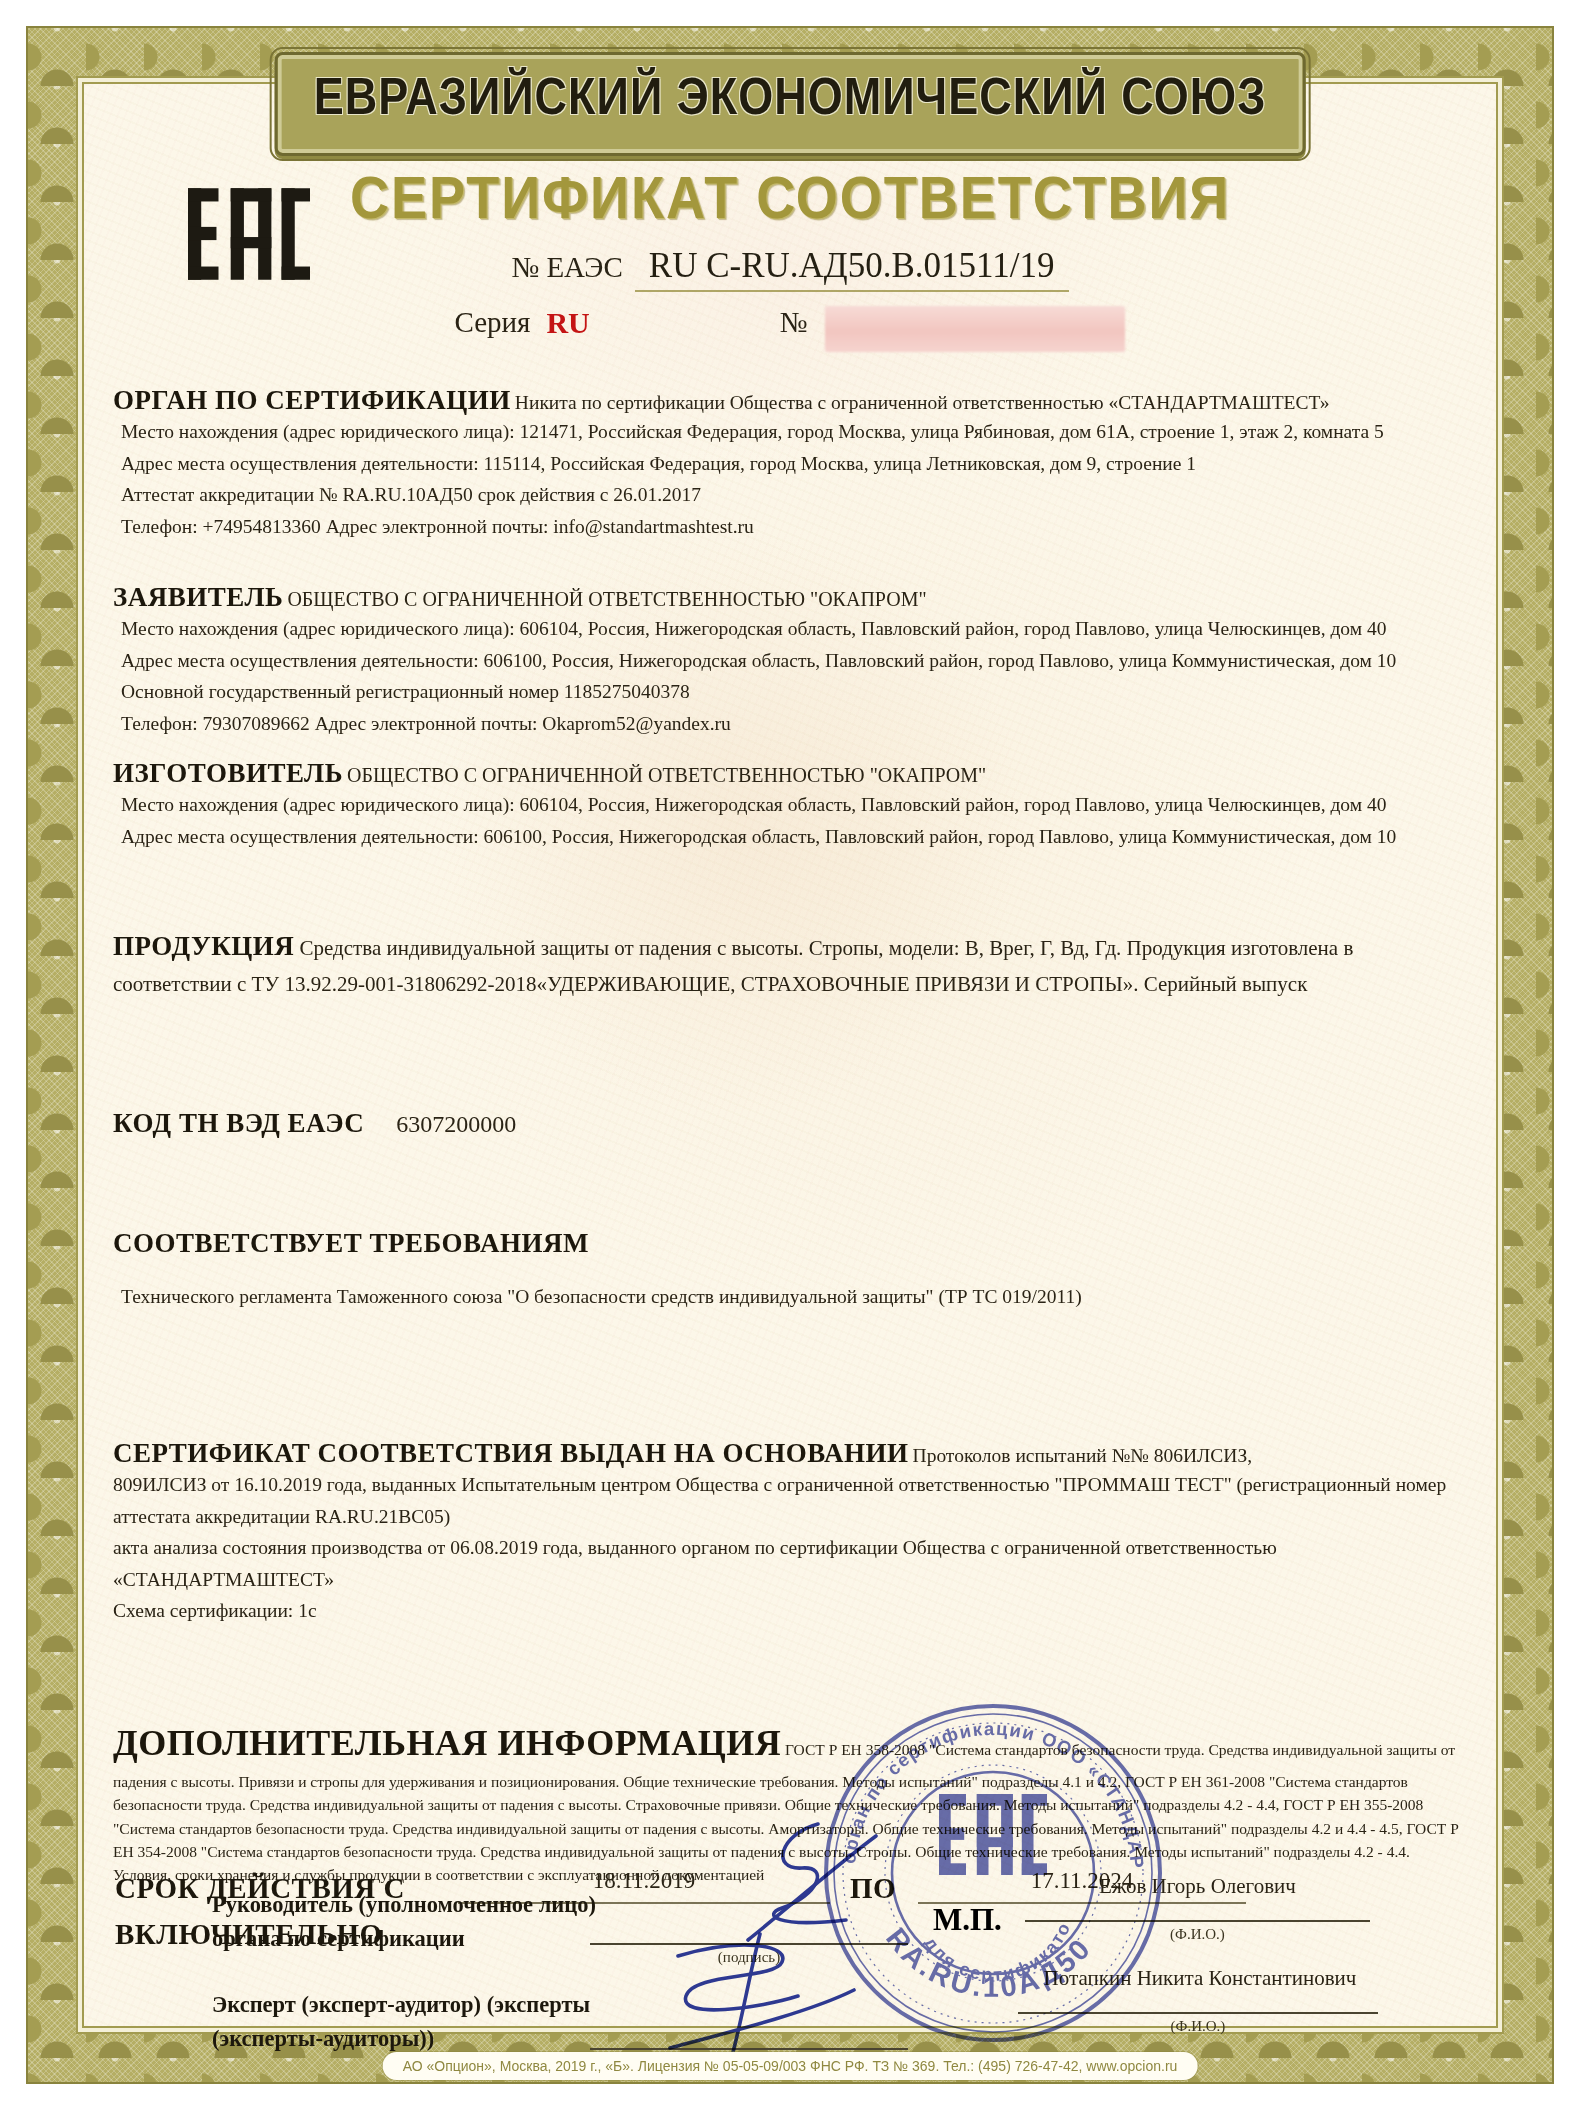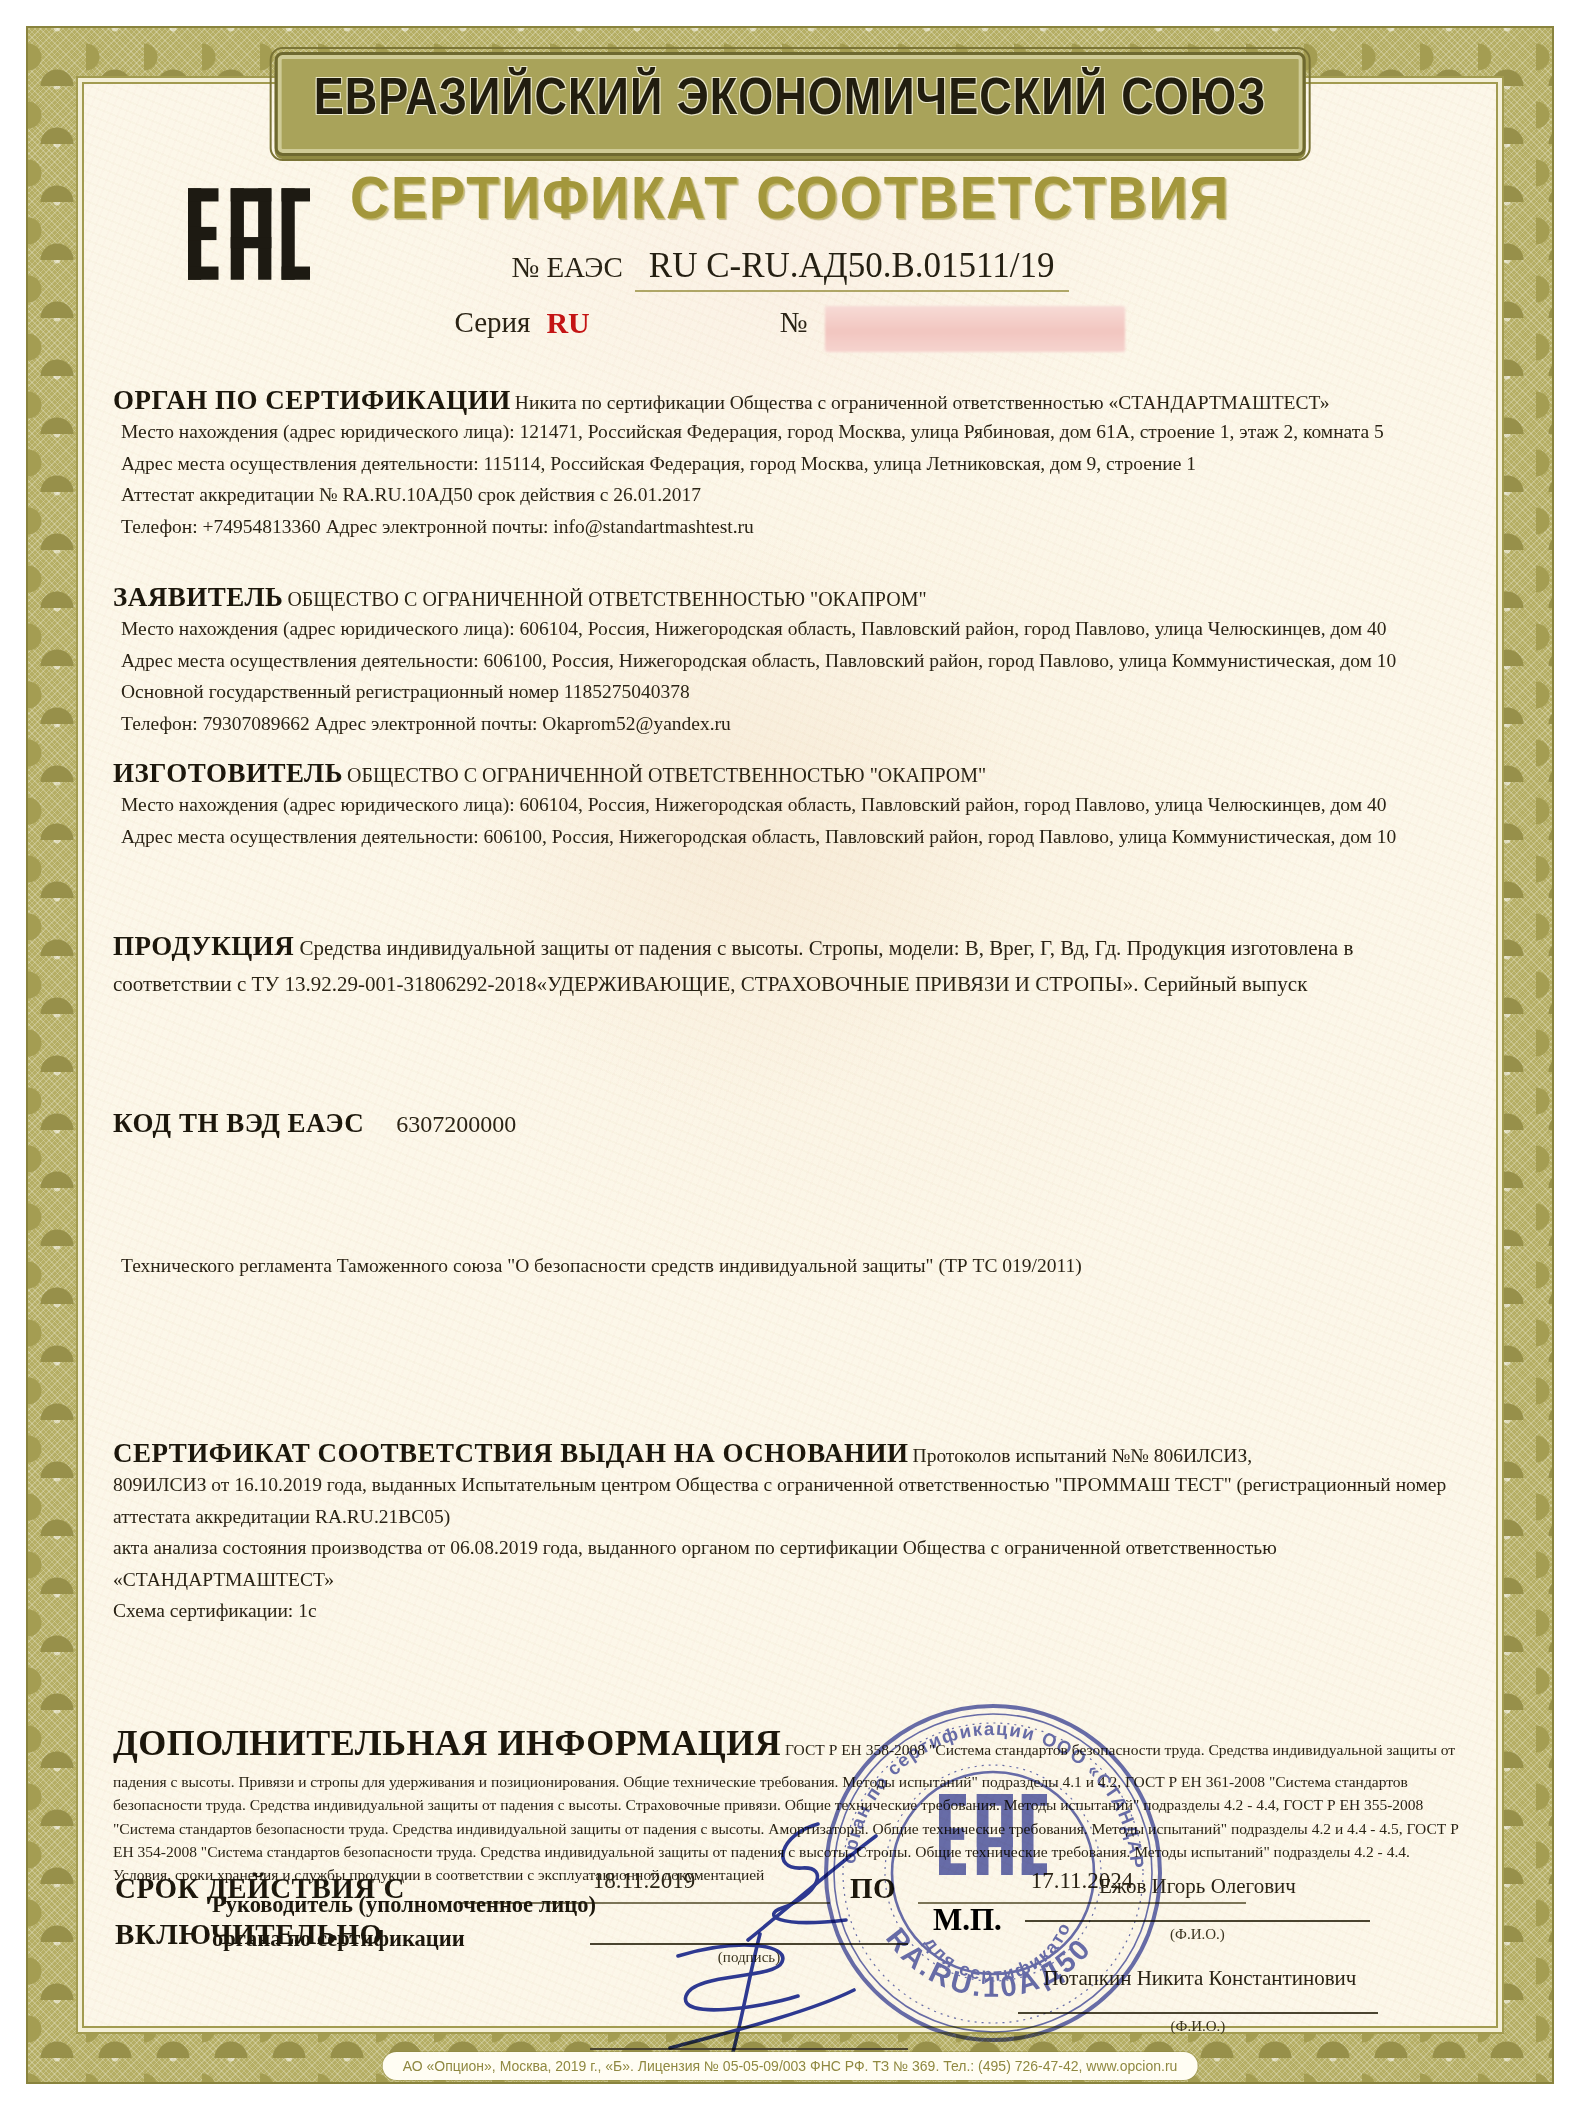--- a/index.html
+++ b/index.html
@@ -184,20 +184,21 @@
       <span class="lead">Средства индивидуальной защиты от падения с высоты. Стропы, модели: В, Врег, Г, Вд, Гд. Продукция изготовлена в соответствии с ТУ 13.92.29-001-31806292-2018«УДЕРЖИВАЮЩИЕ, СТРАХОВОЧНЫЕ ПРИВЯЗИ И СТРОПЫ». Серийный выпуск</span>
     </div>
   </div>
 
   <div class="section" style="top:1108px;">
     <span class="h">КОД ТН ВЭД ЕАЭС</span>
     <span class="tnved-value">6307200000</span>
   </div>
 
   <div class="section" style="top:1228px;">
+    <div class="h">СООТВЕТСТВУЕТ ТРЕБОВАНИЯМ</div>
     <div class="body-line gap-after-h">Технического регламента Таможенного союза "О безопасности средств индивидуальной защиты" (ТР ТС 019/2011)</div>
   </div>
 
   <div class="section" style="top:1438px;">
     <div>
       <span class="h">СЕРТИФИКАТ СООТВЕТСТВИЯ  ВЫДАН НА ОСНОВАНИИ</span>
       <span class="h-inline">Протоколов испытаний №№ 806ИЛСИЗ,</span>
     </div>
     <div class="body-line" style="padding-left:0;">809ИЛСИЗ от 16.10.2019 года, выданных Испытательным центром Общества с ограниченной ответственностью "ПРОММАШ ТЕСТ" (регистрационный номер аттестата аккредитации RA.RU.21ВС05)</div>
     <div class="body-line" style="padding-left:0;">акта анализа состояния производства от 06.08.2019 года, выданного органом по сертификации Общества с ограниченной ответственностью «СТАНДАРТМАШТЕСТ»</div>
@@ -221,20 +222,21 @@
   <div class="abs" style="left:590px;top:1943px;width:318px;">
     <div class="rule"></div>
     <div class="caption">(подпись)</div>
   </div>
   <div class="abs fio-name" style="left:1025px;top:1874px;width:345px;">Ежов Игорь Олегович</div>
   <div class="abs" style="left:1025px;top:1920px;width:345px;">
     <div class="rule"></div>
     <div class="caption">(Ф.И.О.)</div>
   </div>
 
+  <div class="abs sig-label" style="left:212px;top:1988px;width:420px;">Эксперт (эксперт-аудитор) (эксперты (эксперты-аудиторы))</div>
   <div class="abs" style="left:590px;top:2048px;width:318px;">
     <div class="rule"></div>
     <div class="caption">(подпись)</div>
   </div>
   <div class="abs fio-name" style="left:1000px;top:1966px;width:400px;">Потапкин Никита Константинович</div>
   <div class="abs" style="left:1018px;top:2012px;width:360px;">
     <div class="rule"></div>
     <div class="caption">(Ф.И.О.)</div>
   </div>
 

